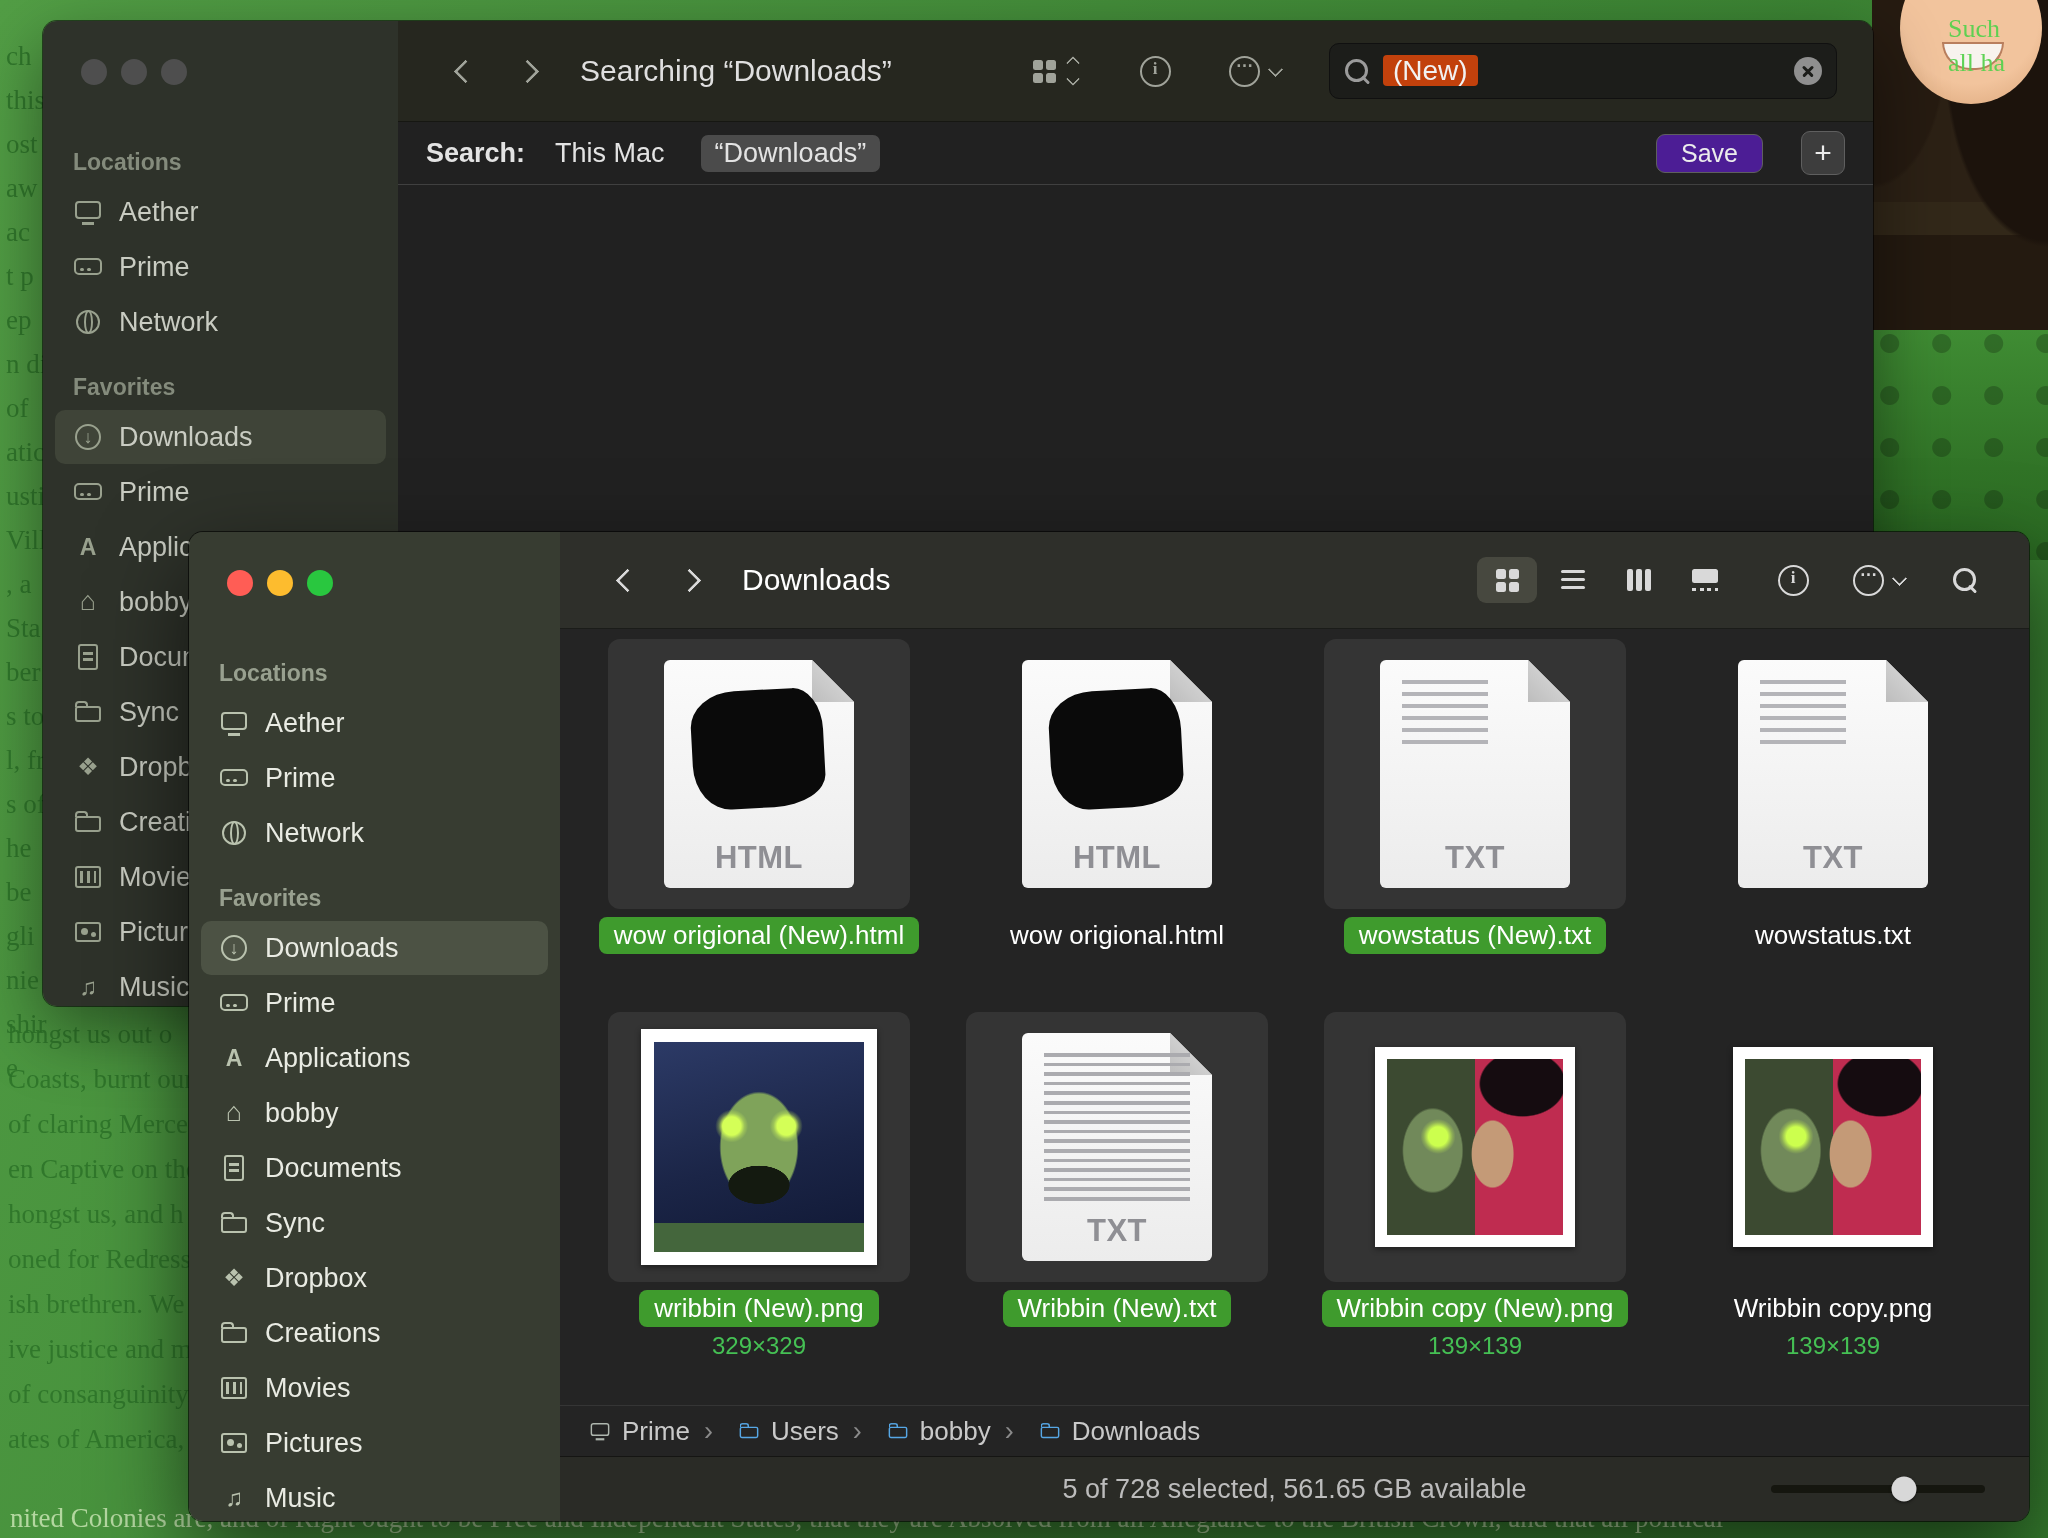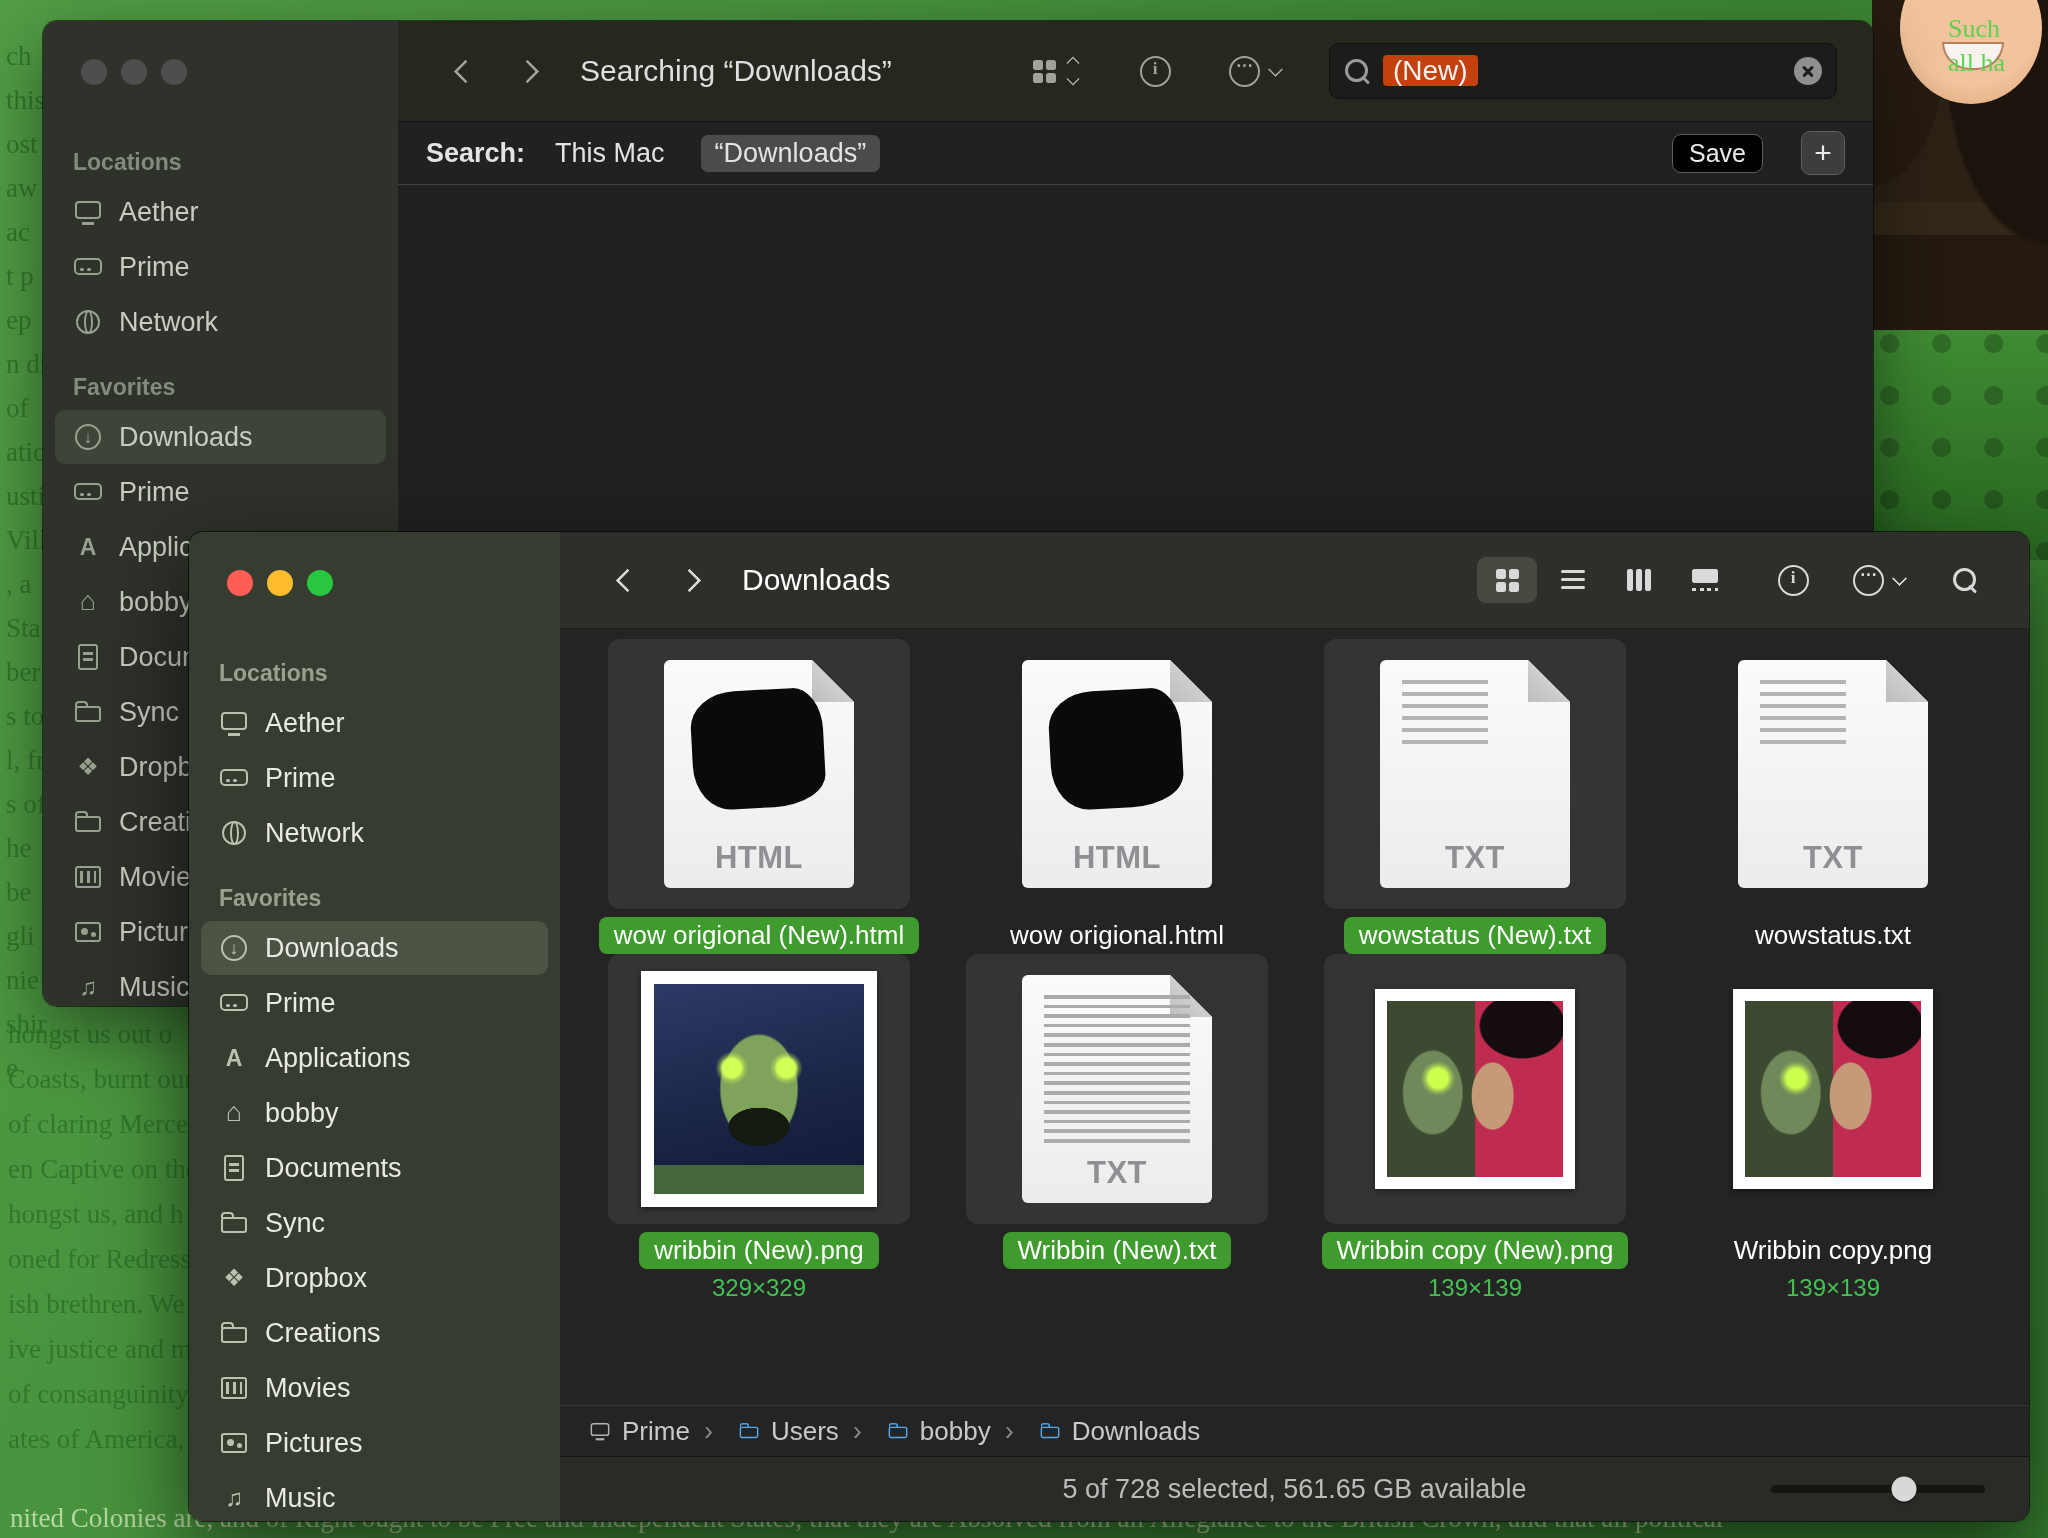--- a/index.html
+++ b/index.html
@@ -56,33 +56,33 @@
   .tbtn{display:flex;align-items:center;justify-content:center;min-width:56px;height:46px;border-radius:9px;margin-left:30px}
   .win-back .toolbar .tbtn{margin-left:44px}
   .viewgroup{display:flex;gap:6px}
   .viewgroup .tbtn{margin-left:0;width:60px}
   .tbtn.sel{background:#47483f}
   
   .scopebar{flex:none;height:62px;display:flex;align-items:center;gap:24px;padding:0 28px;border-bottom:1px solid rgba(255,255,255,.14);color:#e3e3e3}
   .scope-label{font-weight:700}
   .scope{padding:2px 6px;white-space:nowrap}
   .scope.chip{background:#4b4b4b;border-radius:7px;padding:3px 14px}
-  .savebtn{margin-left:auto;padding:4px 16px;background:#000000;border:1px solid #5f5f5f;border-radius:9px;font-size:25px;color:#ececec}
+  .savebtn{margin-left:auto;padding:4px 24px;background:#4c1d95;border:1px solid #5f5f5f;border-radius:9px;font-size:25px;color:#ececec}
   .addbtn{width:42px;height:42px;display:flex;align-items:center;justify-content:center;background:#3d3d3d;border:1px solid #5f5f5f;border-radius:9px;font-size:30px;color:#ececec;margin-left:14px}
   .results{flex:1}
   
   .sfield{display:flex;align-items:center;gap:12px;width:478px;height:54px;margin-left:46px;background:#1c1d1a;border:1px solid #101010;border-radius:10px;padding:0 14px;color:#9b9b9b}
   .sval{font-size:28px;color:#f2f2f2}
   .hl{background:#c2410c;border-radius:4px;padding:0 10px}
   .ico-clear{position:relative;margin-left:auto;width:28px;height:28px;border-radius:50%;background:#8f8f8f;flex:none}
   .ico-clear::before,.ico-clear::after{content:"";position:absolute;left:7px;top:12.8px;width:14px;height:2.6px;background:#1c1d1a;border-radius:2px}
   .ico-clear::before{transform:rotate(45deg)}
   .ico-clear::after{transform:rotate(-45deg)}
   
-  .content{flex:1;display:grid;grid-template-columns:repeat(4,358px);align-content:start;padding:10px 0 0 20px;overflow:hidden}
+  .content{flex:1;display:grid;grid-template-columns:repeat(4,358px);align-content:start;row-gap:58px;padding:10px 0 0 20px;overflow:hidden}
   .fcell{display:flex;flex-direction:column;align-items:center}
   .fwrap{width:302px;height:270px;display:flex;align-items:center;justify-content:center;border-radius:12px}
   .fcell.selected .fwrap{background:rgba(255,255,255,.075)}
   .flabel{margin-top:8px;max-width:350px;text-align:center}
   .pill{display:inline-block;font-size:26px;color:#fff;padding:3px 15px;border-radius:8px;white-space:nowrap}
   .fcell.selected .pill{background:#3f9b2d}
   .fdims{margin-top:5px;font-size:24px;color:#45c054;text-align:right}
   .fvis{position:relative;display:flex;align-items:center;justify-content:center}
   .doc{position:relative;width:190px;height:228px;background:linear-gradient(180deg,#fbfbfb,#ececec);border-radius:6px;
     clip-path:polygon(0 0,calc(100% - 42px) 0,100% 42px,100% 100%,0 100%)}

